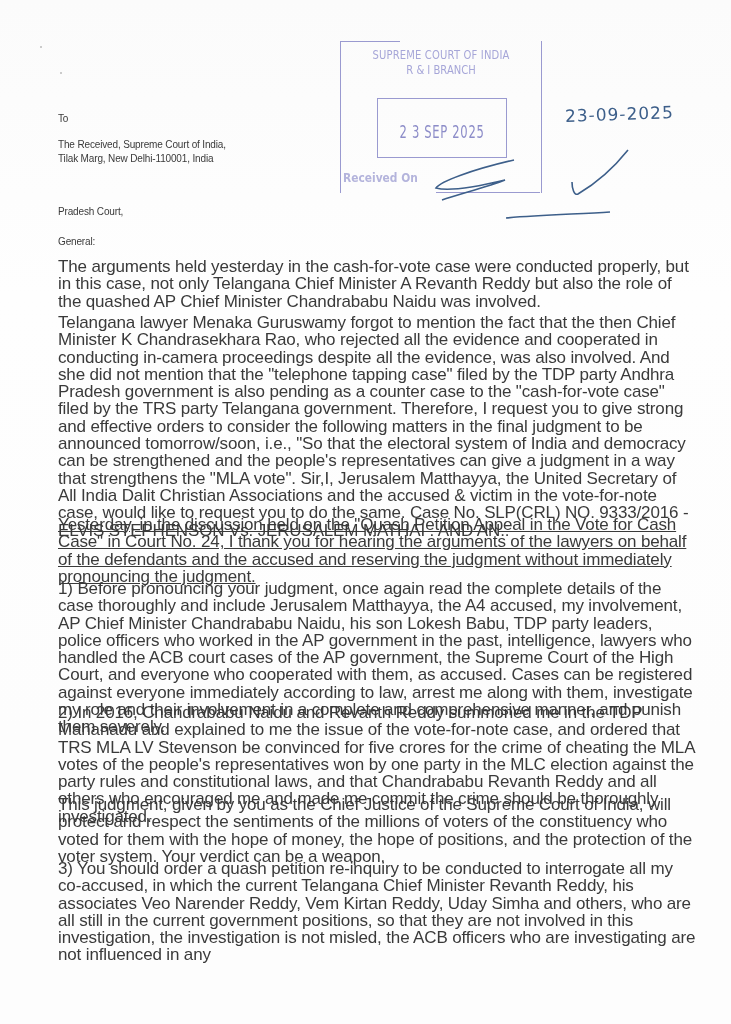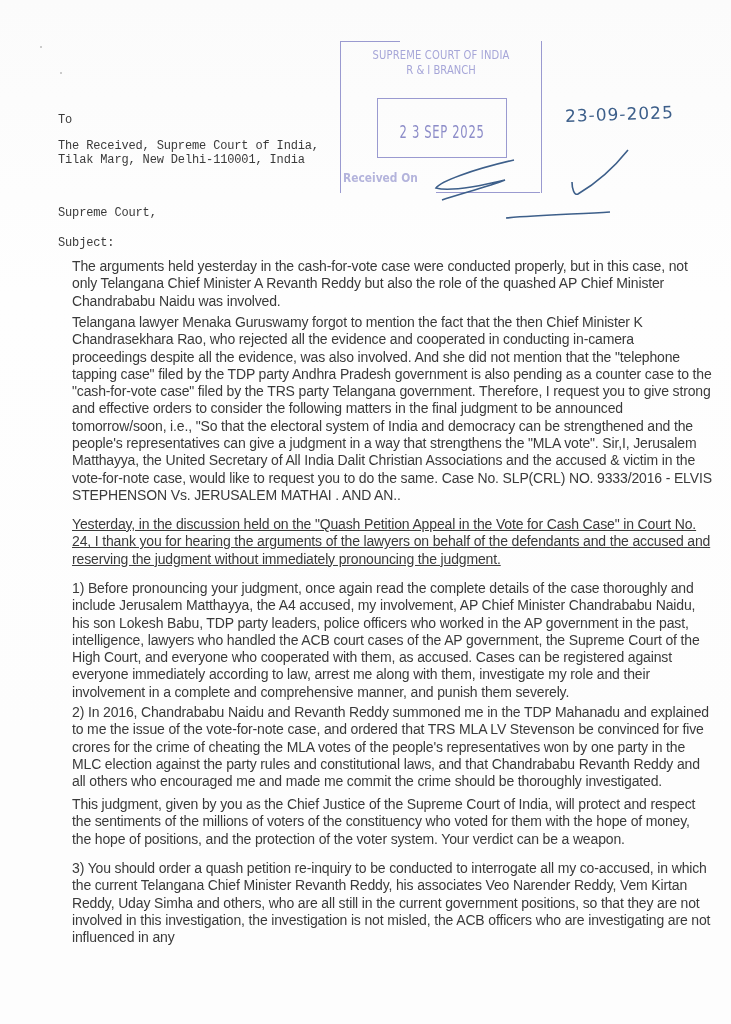--- a/index.html
+++ b/index.html
@@ -9,25 +9,25 @@
     position: relative;
     font-family: "Liberation Sans", sans-serif;
     color: #333;
   }
   .page {
     position: absolute; left: 0; top: 0; width: 731px; height: 738px;
     background: linear-gradient(180deg, #fbfbfb 0%, #fefefe 40%, #fdfdfd 100%);
   }
   .speck { position: absolute; width: 2px; height: 2px; background: #bbb; border-radius: 1px; }
   .txt {
-    position: absolute; left: 72px; width: 640px;
-    font-size: 14px; line-height: 17.3px; color: #3a3a3a;
+    position: absolute; left: 58px; width: 640px;
+    font-size: 17px; line-height: 17.3px; color: #3a3a3a;
     letter-spacing: -0.15px;
   }
-  .line { position: absolute; left: 58px; font-size: 12px; color: #3a3a3a; white-space: nowrap; letter-spacing: -0.15px; font-family: Liberation Mono, monospace; }
+  .line { position: absolute; left: 58px; font-size: 10px; color: #3a3a3a; white-space: nowrap; letter-spacing: -0.15px; }
   
   .stamp-outer {
     position: absolute; left: 340px; top: 41px; width: 200px; height: 152px;
     border: 1.5px solid #9a9ad0; border-top: none; border-bottom: none;
   }
   .stamp-top-line { position: absolute; left: 340px; top: 41px; width: 60px; height: 0; border-top: 1.5px solid #9a9ad0; }
   .stamp-title {
     position: absolute; left: 344px; top: 47px; width: 194px; text-align: center;
     font-family: "DejaVu Sans", sans-serif; font-size: 12.5px; color: #a6a6d8; letter-spacing: 0.2px;
     transform: scaleX(0.8); transform-origin: center;
@@ -73,22 +73,22 @@
   <div class="stamp-inner"></div>
   <div class="stamp-date">2 3  SEP 2025</div>
   <div class="stamp-received">Received On</div>
   <div class="stamp-bottom"></div>
 
   <div class="handdate">23-09-2025</div>
 
   <div class="line" style="top:113px;">To</div>
   <div class="line" style="top:139px;">The Received, Supreme Court of India,</div>
   <div class="line" style="top:153px;">Tilak Marg, New Delhi-110001, India</div>
-  <div class="line" style="top:206px;">Supreme Court,</div>
-  <div class="line" style="top:236px;">Subject:</div>
+  <div class="line" style="top:206px;">Pradesh Court,</div>
+  <div class="line" style="top:236px;">General:</div>
 
   <div class="txt" style="top:258px;">The arguments held yesterday in the cash-for-vote case were conducted properly, but in this case, not only Telangana Chief Minister A Revanth Reddy but also the role of the quashed AP Chief Minister Chandrababu Naidu was involved.</div>
   <div class="txt" style="top:314px;">Telangana lawyer Menaka Guruswamy forgot to mention the fact that the then Chief Minister K Chandrasekhara Rao, who rejected all the evidence and cooperated in conducting in-camera proceedings despite all the evidence, was also involved. And she did not mention that the "telephone tapping case" filed by the TDP party Andhra Pradesh government is also pending as a counter case to the "cash-for-vote case" filed by the TRS party Telangana government.  Therefore, I request you to give strong and effective orders to consider the following matters in the final judgment to be announced tomorrow/soon, i.e., "So that the electoral system of India and democracy can be strengthened and the people's representatives can give a judgment in a way that strengthens the "MLA vote". Sir,I, Jerusalem Matthayya, the United Secretary of All India Dalit Christian Associations and the accused &amp; victim in the vote-for-note case, would like to request you to do the same. Case No. SLP(CRL) NO. 9333/2016 - ELVIS STEPHENSON Vs. JERUSALEM MATHAI . AND AN..</div>
   <div class="txt" style="top:516px;text-decoration:underline;">Yesterday, in the discussion held on the "Quash Petition Appeal in the Vote for Cash Case" in Court No. 24, I thank you for hearing the arguments of the lawyers on behalf of the defendants and the accused and reserving the judgment without immediately pronouncing the judgment.</div>
   <div class="txt" style="top:580px;">1) Before pronouncing your judgment, once again read the complete details of the case thoroughly and include Jerusalem Matthayya, the A4 accused, my involvement, AP Chief Minister Chandrababu Naidu, his son Lokesh Babu, TDP party leaders, police officers who worked in the AP government in the past, intelligence, lawyers who handled the ACB court cases of the AP government, the Supreme Court of the High Court, and everyone who cooperated with them, as accused. Cases can be registered against everyone immediately according to law, arrest me along with them, investigate my role and their involvement in a complete and comprehensive manner, and punish them severely.</div>
   <div class="txt" style="top:704px;"> 2) In 2016, Chandrababu Naidu and Revanth Reddy summoned me in the TDP Mahanadu and explained to me the issue of the vote-for-note case, and ordered that TRS MLA LV Stevenson be convinced for five crores for the crime of cheating the MLA votes of the people's representatives won by one party in the MLC election against the party rules and constitutional laws, and that Chandrababu Revanth Reddy and all others who encouraged me and made me commit the crime should be thoroughly investigated.</div>
   <div class="txt" style="top:796px;">This judgment, given by you as the Chief Justice of the Supreme Court of India, will protect and respect the sentiments of the millions of voters of the constituency who voted for them with the hope of money, the hope of positions, and the protection of the voter system.  Your verdict can be a weapon.</div>
   <div class="txt" style="top:860px;">3) You should order a quash petition re-inquiry to be conducted to interrogate all my co-accused, in which the current Telangana Chief Minister Revanth Reddy, his associates Veo Narender Reddy, Vem Kirtan Reddy, Uday Simha and others, who are all still in the current government positions, so that they are not involved in this investigation, the investigation is not misled, the ACB officers who are investigating are not influenced in any</div>
 
   <svg class="ink" viewBox="0 0 731 1024">

